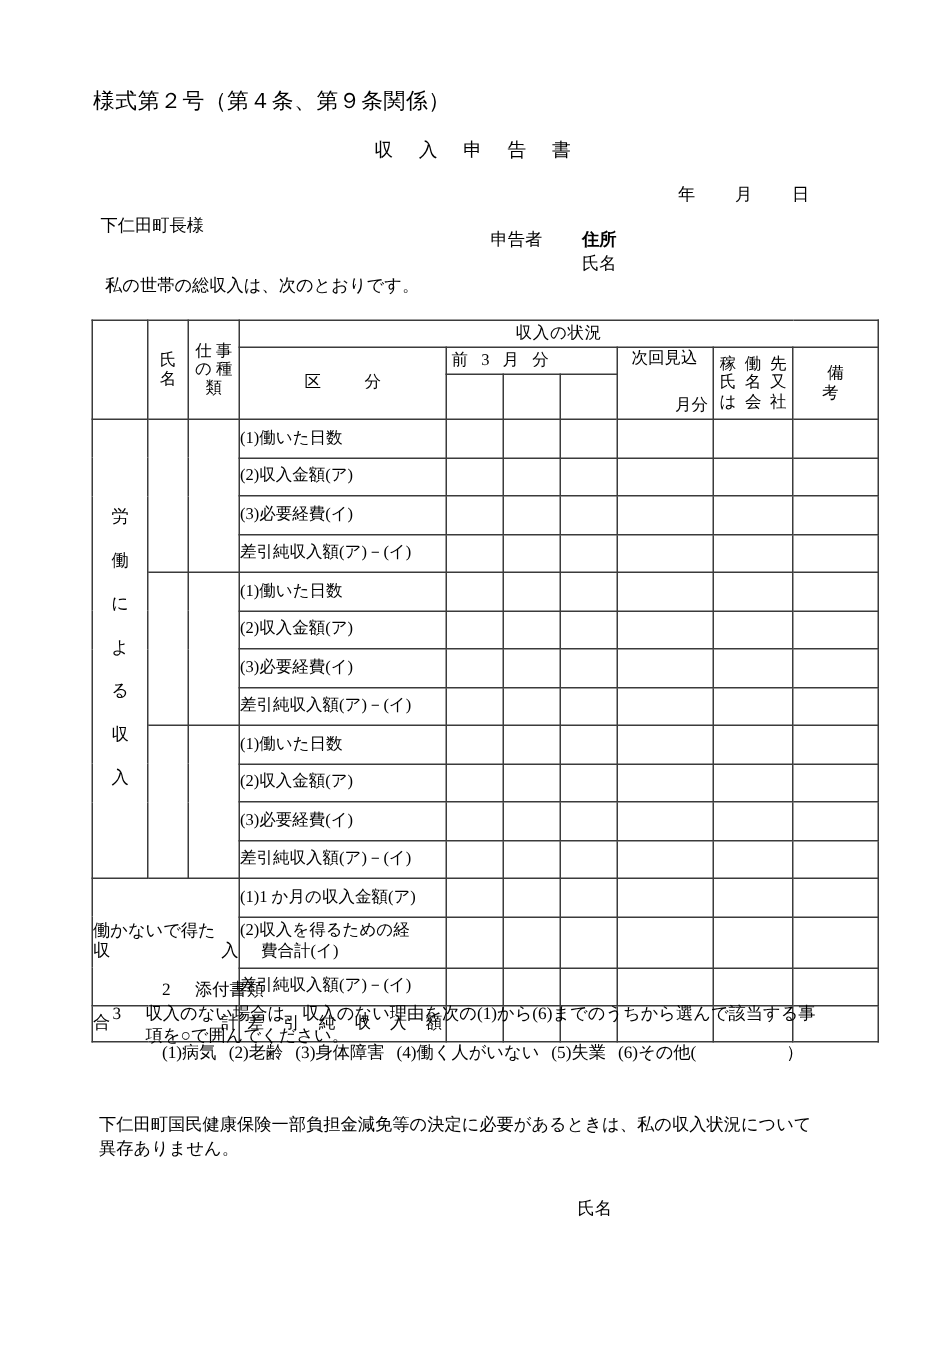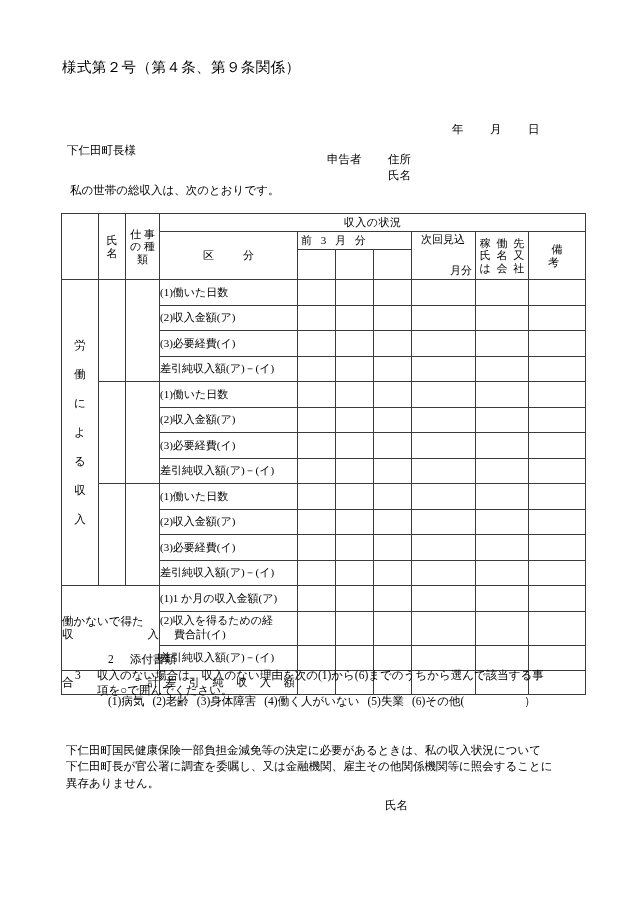--- a/index.html
+++ b/index.html
@@ -67,20 +67,21 @@
     top: 152px;
     font-size: 11.5px;
     white-space: nowrap;
   }
   .declarant-addr {
     position: absolute;
     left: 388px;
     top: 152px;
     font-size: 11.5px;
     white-space: nowrap;
+    font-weight: bold;
   }
   .declarant-name {
     position: absolute;
     left: 388px;
     top: 168px;
     font-size: 11.5px;
     white-space: nowrap;
   }
 
   .intro-line {
@@ -296,20 +297,21 @@
     font-size: 11.5px;
     white-space: nowrap;
   }
 </style>
 </head>
 <body>
 
 <div class="page">
 
   <div class="form-no">様式第２号（第４条、第９条関係）</div>
+  <div class="doc-title">収 入 申 告 書</div>
 
   <div class="date-line">
     <span class="date-y">年</span><span class="date-m">月</span><span>日</span>
   </div>
 
   <div class="addressee">下仁田町長様</div>
   <div class="declarant-label">申告者</div>
   <div class="declarant-addr">住所</div>
   <div class="declarant-name">氏名</div>
 
@@ -557,19 +559,18 @@
     <span class="num">3</span><span>収入のない場合は、収入のない理由を次の(1)から(6)までのうちから選んで該当する事</span>
     <span class="cont">項を○で囲んでください。</span>
   </div>
 
   <div class="reasons">
     <span>(1)病気</span><span class="gap"></span><span>(2)老齢</span><span class="gap"></span><span>(3)身体障害</span><span class="gap"></span><span>(4)働く人がいない</span><span class="gap"></span><span>(5)失業</span><span class="gap"></span><span>(6)その他(</span><span class="other-blank"></span><span>）</span>
   </div>
 
   <div class="consent">
     <div>下仁田町国民健康保険一部負担金減免等の決定に必要があるときは、私の収入状況について</div>
-    <div>下仁田町長が官公署に調査を委嘱し、又は金融機関、雇主その他関係機関等に照会することに</div>
     <div>異存ありません。</div>
   </div>
 
   <div class="sign-name">氏名</div>
 
 </div>
 
 </body></html>

